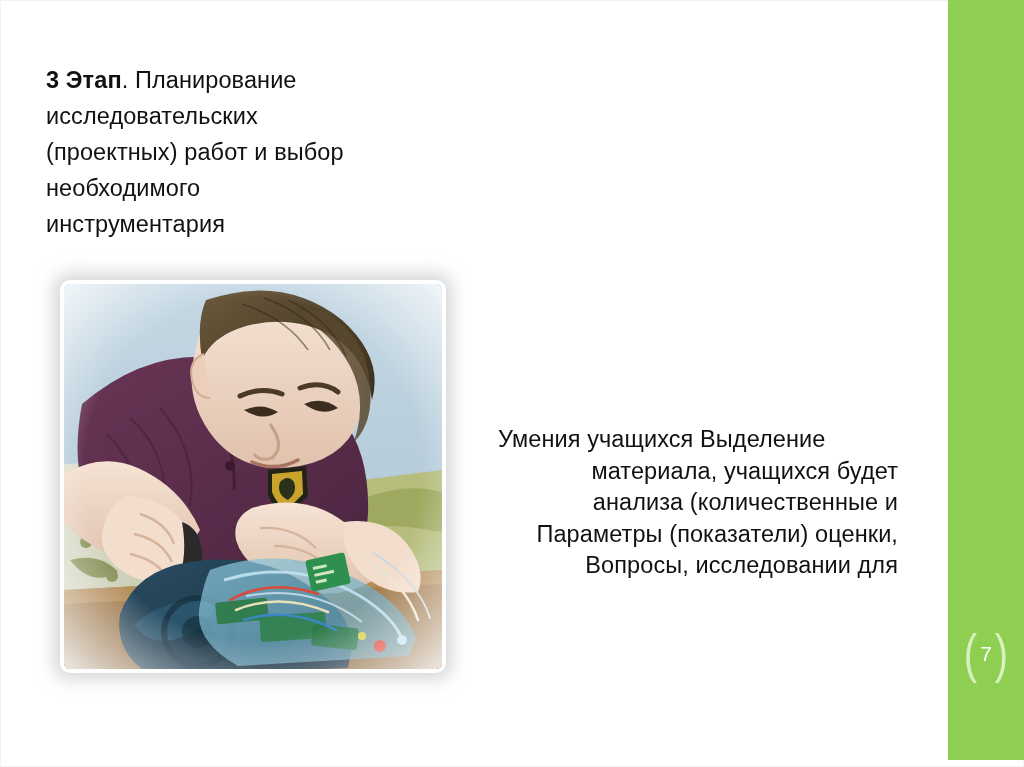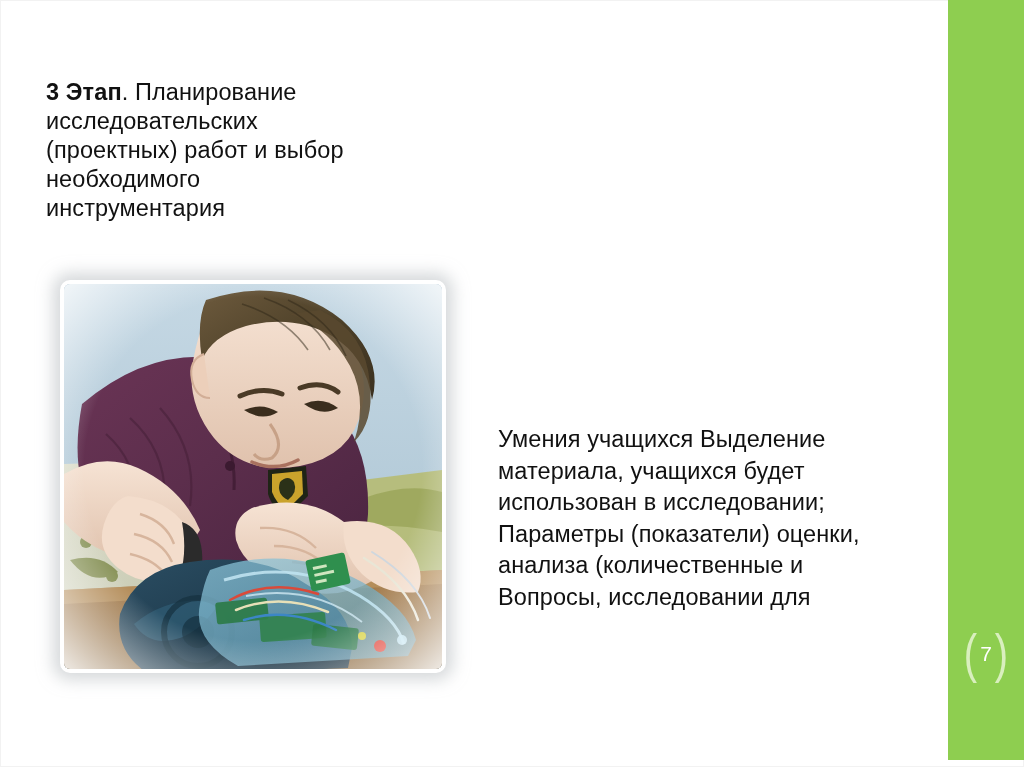--- a/index.html
+++ b/index.html
@@ -67,24 +67,24 @@
     color: #ffffff;
     font-size: 21px;
     line-height: 1;
     font-family: "Liberation Sans", sans-serif;
   }
 
   
   .title-block {
     position: absolute;
     left: 46px;
-    top: 78px;
+    top: 62px;
     width: 300px;
     font-size: 23.5px;
-    line-height: 29px;
+    line-height: 36px;
     color: #111111;
     letter-spacing: 0.1px;
   }
   .title-block .strong {
     font-weight: bold;
   }
 
   
   .photo-wrap {
     position: absolute;
@@ -125,21 +125,21 @@
     top: 424px;
     width: 400px;
     font-size: 23.5px;
     line-height: 31.5px;
     color: #111111;
     letter-spacing: 0.1px;
   }
   .body-block .strong {
     font-weight: normal;
   }
-  .body-line { display: block; white-space: pre; }
+  .body-line { display: block; white-space: pre; text-align: right; }
 </style>
 </head>
 <body>
 
 <div class="slide">
 
   <div class="slide-frame"></div>
 
   <div class="title-block"><span class="strong">3 Этап</span><span>. Планирование исследовательских (проектных) работ и выбор необходимого инструментария</span></div>
 
@@ -300,23 +300,22 @@
         <circle cx="338" cy="356" r="5" fill="#bfe3f2" opacity="0.9"></circle>
 
         <rect x="0" y="0" width="378" height="385" fill="url(#vig)"></rect>
       </svg>
     </div>
   </div>
 
   <div class="body-block">
     <span class="strong">Умения  учащихся</span><span class="body-line" style="display:inline"> Выделение</span><br>
     <span class="body-line">материала, учащихся будет</span>
-    <span class="body-line">использован в исследовании;</span>
+    <span class="body-line">анализа (количественные и</span>
     <span class="body-line">Параметры (показатели) оценки,</span>
-    <span class="body-line">анализа (количественные и</span>
     <span class="body-line">Вопросы, исследовании для</span>
   </div>
 
   <div class="green-band"></div>
   <div class="page-number-group">
     <span class="bracket">(</span>
     <span class="page-number">7</span>
     <span class="bracket">)</span>
   </div>
 

